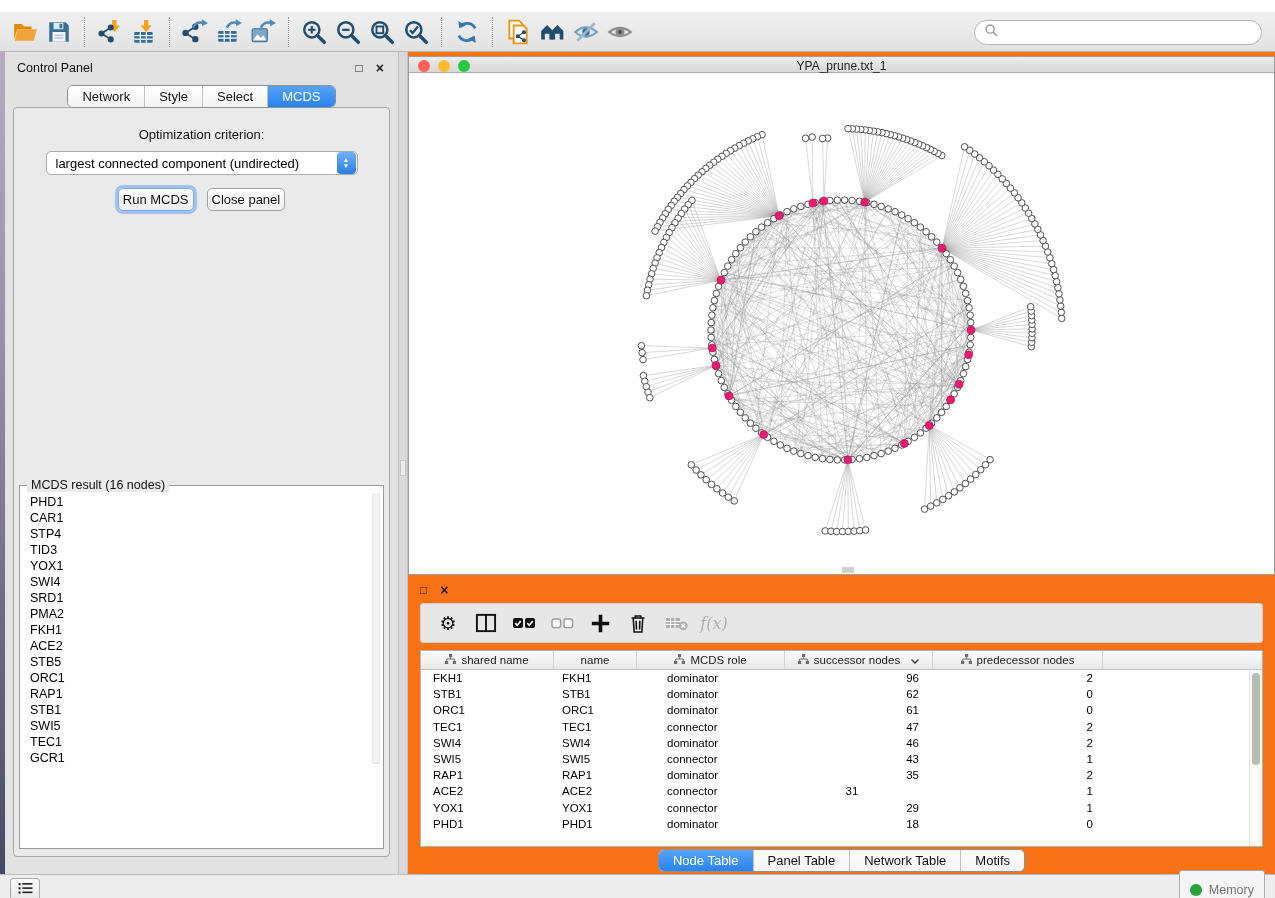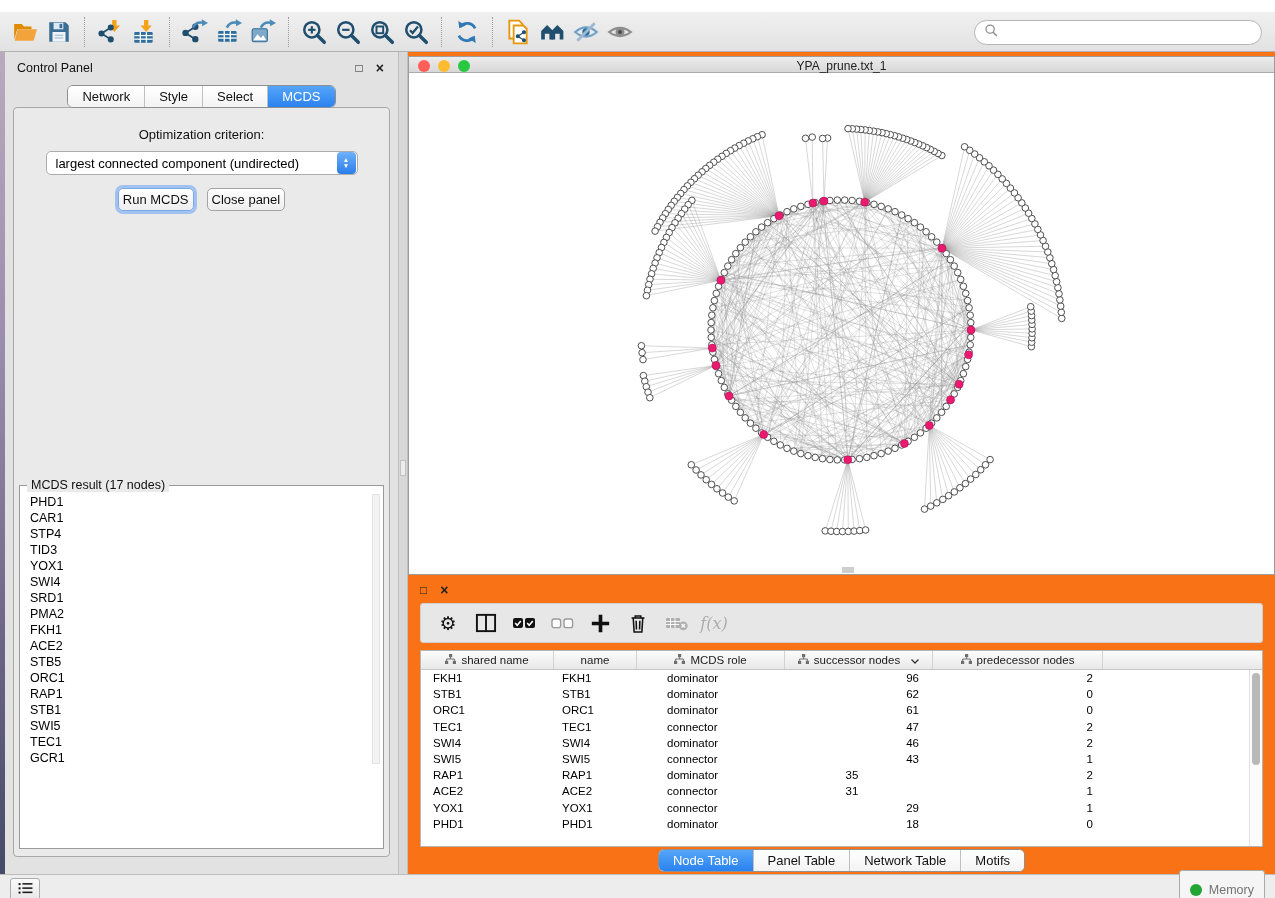--- a/index.html
+++ b/index.html
@@ -315,21 +315,21 @@
           <span class="combo-step">
             <span>▲</span>
             <span>▼</span>
           </span>
         </div>
         <div class="btn-row">
           <div class="btn focusring">Run MCDS</div>
           <div class="btn">Close panel</div>
         </div>
         <fieldset class="result-box">
-          <legend>MCDS result (17 nodes)</legend>
+          <legend>MCDS result (16 nodes)</legend>
           <div class="result-list" id="result-list">
               <div>PHD1</div>
               <div>CAR1</div>
               <div>STP4</div>
               <div>TID3</div>
               <div>YOX1</div>
               <div>SWI4</div>
               <div>SRD1</div>
               <div>PMA2</div>
               <div>FKH1</div>
@@ -1360,21 +1360,21 @@
                 <div class="tcell" style="width: 133px; padding-left: 12px; text-align: left;">SWI5</div>
                 <div class="tcell" style="width: 83px; padding-left: 8px; text-align: left;">SWI5</div>
                 <div class="tcell" style="width: 148px; padding-left: 30px; text-align: left;">connector</div>
                 <div class="tcell" style="width: 148px; padding-right: 14px; text-align: right;">43</div>
                 <div class="tcell" style="width: 170px; padding-right: 10px; text-align: right;">1</div>
               </div>
               <div class="trow">
                 <div class="tcell" style="width: 133px; padding-left: 12px; text-align: left;">RAP1</div>
                 <div class="tcell" style="width: 83px; padding-left: 8px; text-align: left;">RAP1</div>
                 <div class="tcell" style="width: 148px; padding-left: 30px; text-align: left;">dominator</div>
-                <div class="tcell" style="width: 148px; padding-right: 14px; text-align: center;">35</div>
+                <div class="tcell" style="width: 148px; padding-right: 14px; text-align: right;">35</div>
                 <div class="tcell" style="width: 170px; padding-right: 10px; text-align: right;">2</div>
               </div>
               <div class="trow">
                 <div class="tcell" style="width: 133px; padding-left: 12px; text-align: left;">ACE2</div>
                 <div class="tcell" style="width: 83px; padding-left: 8px; text-align: left;">ACE2</div>
                 <div class="tcell" style="width: 148px; padding-left: 30px; text-align: left;">connector</div>
                 <div class="tcell" style="width: 148px; padding-right: 14px; text-align: center;">31</div>
                 <div class="tcell" style="width: 170px; padding-right: 10px; text-align: right;">1</div>
               </div>
               <div class="trow">

